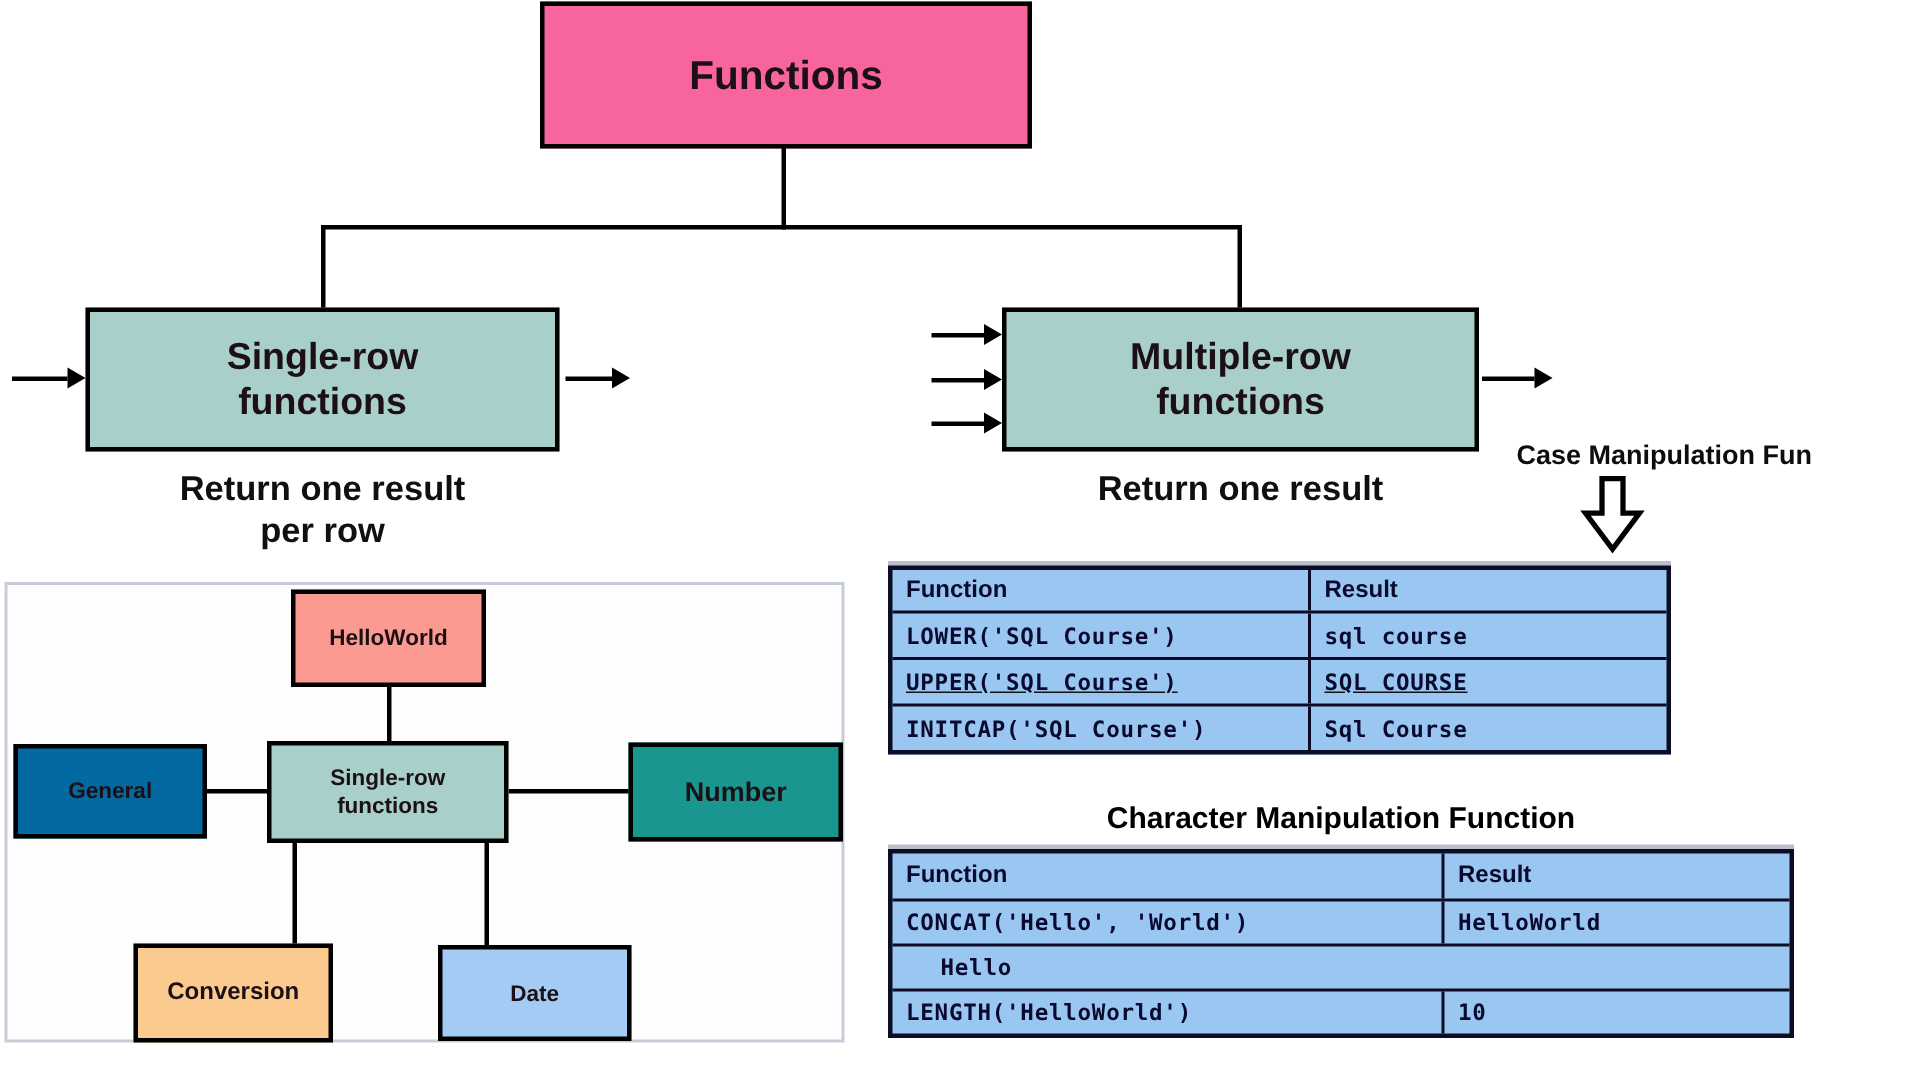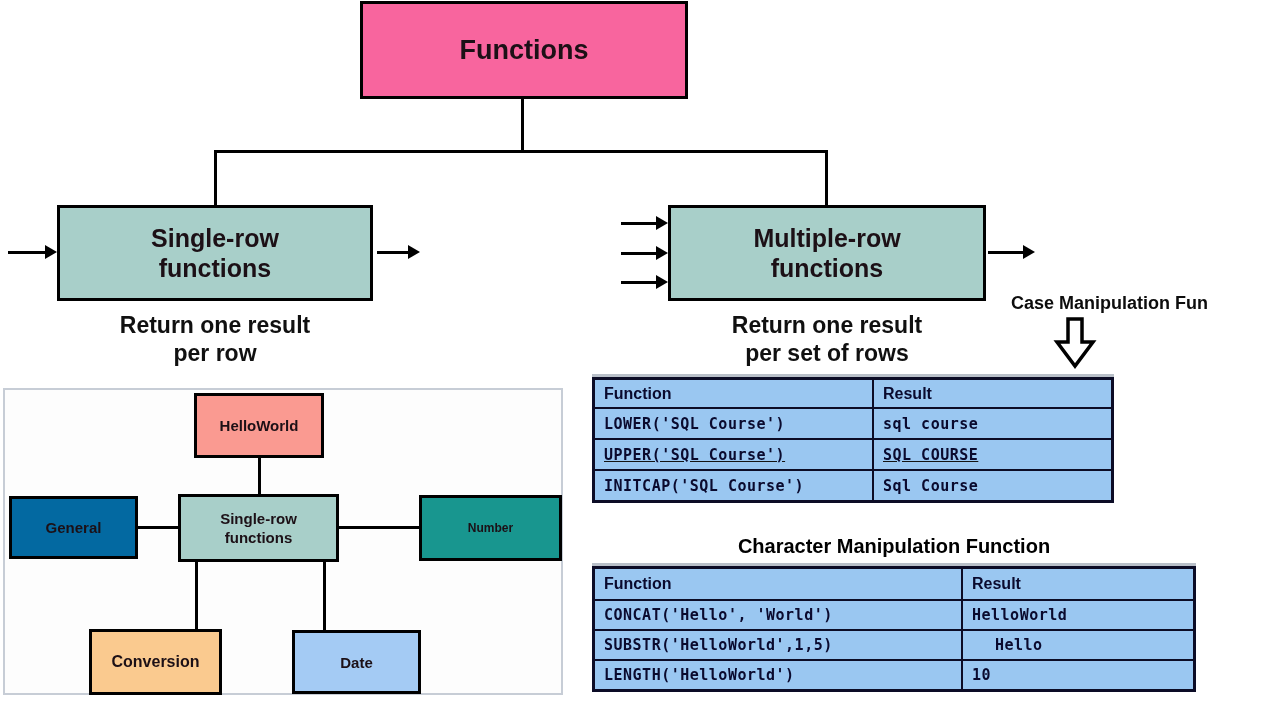--- a/index.html
+++ b/index.html
@@ -62,21 +62,20 @@
   <div class="arr" style="left:621px; top:252px; width:35px;"></div>
   <div class="arr" style="left:621px; top:281px; width:35px;"></div>
   <div class="arr" style="left:988px; top:251px; width:35px;"></div>
 
   <div class="caption" style="left:47px; top:311px; width:336px;">
     <div>Return one result</div>
     <div>per row</div>
   </div>
   <div class="caption" style="left:658px; top:311px; width:338px;">
     <div>Return one result</div>
-    <div>per set of rows</div>
   </div>
 
   <div class="side-label" style="left:1011px; top:293px;">Case Manipulation Fun</div>
   <svg style="position:absolute; left:1053px; top:317px;" width="44" height="52" viewBox="0 0 44 52">
     <polygon points="15,2 29,2 29,25 40,25 22,49 4,25 15,25" fill="#ffffff" stroke="#000000" stroke-width="3.5" stroke-linejoin="miter"></polygon>
   </svg>
 
   <div class="tbl" style="left:592px; top:377px; width:522px;">
     <div class="trow th first" style="height:27px;">
       <div class="tcell c1" style="width:279px;">Function</div>
@@ -101,21 +100,20 @@
   <div class="tbl" style="left:592px; top:566px; width:604px;">
     <div class="trow th first" style="height:30px;">
       <div class="tcell c1" style="width:368px;">Function</div>
       <div class="tcell" style="flex:1;">Result</div>
     </div>
     <div class="trow td" style="height:30px;">
       <div class="tcell c1" style="width:368px;">CONCAT('Hello', 'World')</div>
       <div class="tcell" style="flex:1;">HelloWorld</div>
     </div>
     <div class="trow td" style="height:30px;">
-      <div class="tcell c1" style="width:368px;">SUBSTR('HelloWorld',1,5)</div>
       <div class="tcell" style="flex:1;padding-left:32px;">Hello</div>
     </div>
     <div class="trow td" style="height:30px;">
       <div class="tcell c1" style="width:368px;">LENGTH('HelloWorld')</div>
       <div class="tcell" style="flex:1;">10</div>
     </div>
   </div>
 
   <div id="panel">
     <div class="box pbox" style="left:189px; top:3px; width:130px; height:65px; background:#FA9A91; font-size:15px;">
@@ -130,21 +128,21 @@
 
     <div class="box pbox" style="left:4px; top:106px; width:129px; height:63px; background:#0369a1; font-size:15px;">
       <span>General</span>
     </div>
 
     <div class="box pbox" style="left:173px; top:104px; width:161px; height:68px; background:#A8CFC9; font-size:15px; line-height:19px;">
       <span>Single-row</span>
       <span>functions</span>
     </div>
 
-    <div class="box pbox" style="left:414px; top:105px; width:143px; height:66px; background:#18968F; font-size:12px;">
+    <div class="box pbox" style="left:414px; top:105px; width:143px; height:66px; background:#18968F; font-size:18px;">
       <span>Number</span>
     </div>
 
     <div class="box pbox" style="left:84px; top:239px; width:133px; height:66px; background:#FACA8F; font-size:16px;">
       <span>Conversion</span>
     </div>
 
     <div class="box pbox" style="left:287px; top:240px; width:129px; height:64px; background:#A4CBF4; font-size:15px;">
       <span>Date</span>
     </div>

